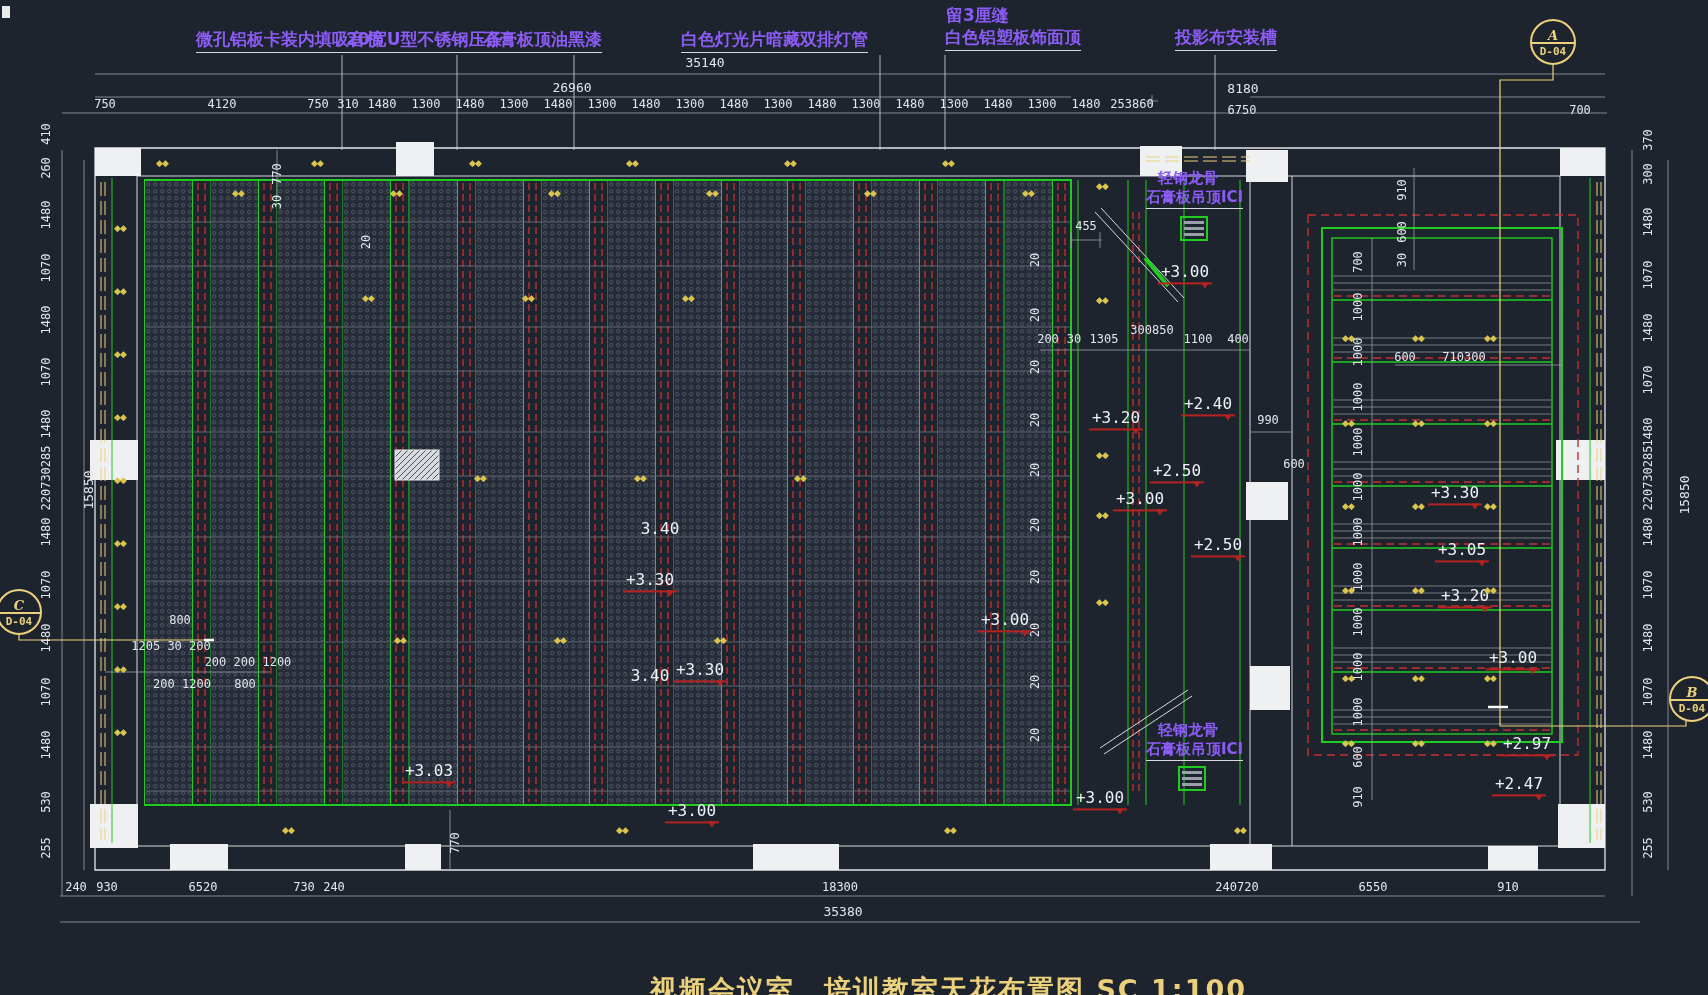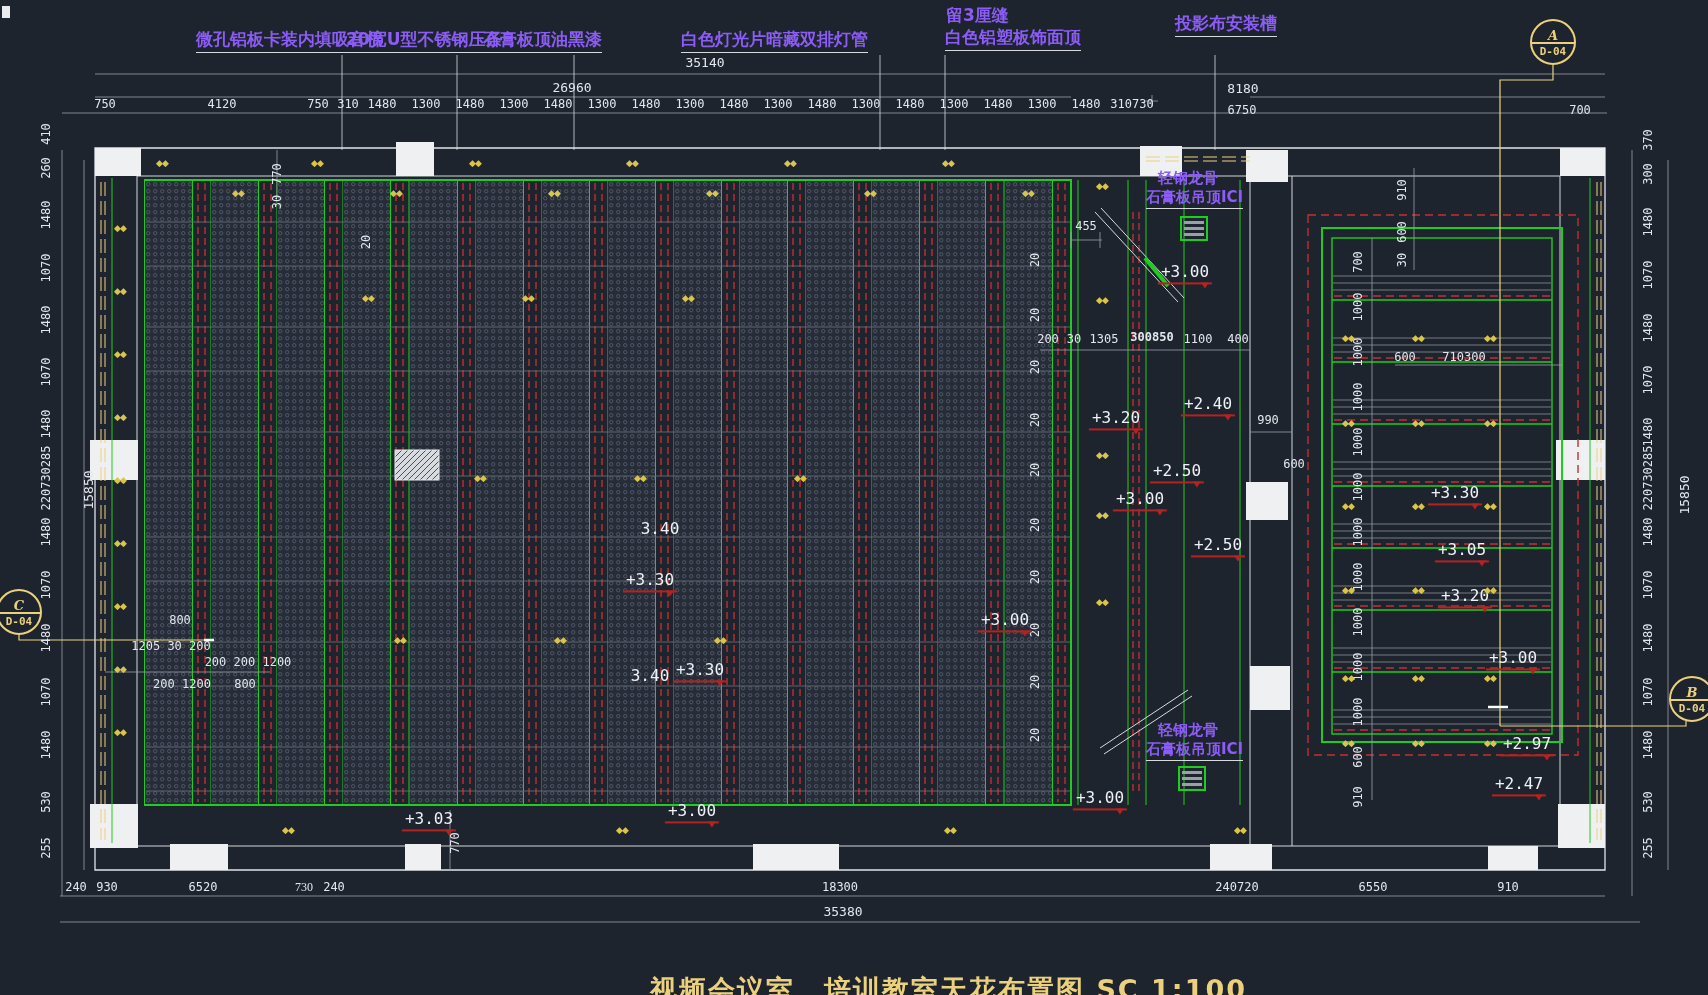--- a/index.html
+++ b/index.html
@@ -244,21 +244,21 @@
 
     <rect x="2" y="6" width="8" height="12" fill="#e8eaee"></rect>
   </svg>
 
   <div class="ylabel underline" style="left:196px;top:30px">微孔铝板卡装内填吸音棉</div>
   <div class="ylabel underline" style="left:346px;top:30px">20宽U型不锈钢压条</div>
   <div class="ylabel underline" style="left:483px;top:30px">石膏板顶油黑漆</div>
   <div class="ylabel underline" style="left:681px;top:30px">白色灯光片暗藏双排灯管</div>
   <div class="ylabel" style="left:946px;top:6px">留3厘缝</div>
   <div class="ylabel underline" style="left:945px;top:28px">白色铝塑板饰面顶</div>
-  <div class="ylabel underline" style="left:1175px;top:14px">投影布安装槽</div>
+  <div class="ylabel underline" style="left:1175px;top:28px">投影布安装槽</div>
 
   <div class="ylabel small" style="left:1158px;top:170px">轻钢龙骨</div>
   <div class="ylabel small underline" style="left:1146px;top:189px">石膏板吊顶ICI</div>
   <div class="swatch" style="left:1180px;top:216px">
       <div></div>
       <div></div>
       <div></div>
     </div>
   <div class="ylabel small" style="left:1158px;top:722px">轻钢龙骨</div>
   <div class="ylabel small underline" style="left:1146px;top:741px">石膏板吊顶ICI</div>
@@ -303,21 +303,21 @@
       <div class="dimtext" style="left: 690px; top: 104px;">1300</div>
       <div class="dimtext" style="left: 734px; top: 104px;">1480</div>
       <div class="dimtext" style="left: 778px; top: 104px;">1300</div>
       <div class="dimtext" style="left: 822px; top: 104px;">1480</div>
       <div class="dimtext" style="left: 866px; top: 104px;">1300</div>
       <div class="dimtext" style="left: 910px; top: 104px;">1480</div>
       <div class="dimtext" style="left: 954px; top: 104px;">1300</div>
       <div class="dimtext" style="left: 998px; top: 104px;">1480</div>
       <div class="dimtext" style="left: 1042px; top: 104px;">1300</div>
       <div class="dimtext" style="left: 1086px; top: 104px;">1480</div>
-      <div class="dimtext" style="left: 1132px; top: 104px;">310730</div>
+      <div class="dimtext" style="left: 1132px; top: 104px;">253860</div>
       <div class="dimtext" style="left: 1242px; top: 110px;">6750</div>
       <div class="dimtext" style="left: 1580px; top: 110px;">700</div>
     </div>
   <div>
       <div class="dimtext rot" style="left: 46px; top: 134px;">410</div>
       <div class="dimtext rot" style="left: 46px; top: 168px;">260</div>
       <div class="dimtext rot" style="left: 46px; top: 215px;">1480</div>
       <div class="dimtext rot" style="left: 46px; top: 268px;">1070</div>
       <div class="dimtext rot" style="left: 46px; top: 320px;">1480</div>
       <div class="dimtext rot" style="left: 46px; top: 372px;">1070</div>
@@ -345,32 +345,32 @@
       <div class="dimtext rot" style="left: 1648px; top: 638px;">1480</div>
       <div class="dimtext rot" style="left: 1648px; top: 692px;">1070</div>
       <div class="dimtext rot" style="left: 1648px; top: 745px;">1480</div>
       <div class="dimtext rot" style="left: 1648px; top: 802px;">530</div>
       <div class="dimtext rot" style="left: 1648px; top: 848px;">255</div>
     </div>
   <div>
       <div class="dimtext" style="left: 76px; top: 887px;">240</div>
       <div class="dimtext" style="left: 107px; top: 887px;">930</div>
       <div class="dimtext" style="left: 203px; top: 887px;">6520</div>
-      <div class="dimtext" style="left: 304px; top: 887px; font-family: Liberation Serif, serif;">730</div>
+      <div class="dimtext" style="left: 304px; top: 887px;">730</div>
       <div class="dimtext" style="left: 334px; top: 887px;">240</div>
       <div class="dimtext" style="left: 840px; top: 887px;">18300</div>
       <div class="dimtext" style="left: 1237px; top: 887px;">240720</div>
       <div class="dimtext" style="left: 1373px; top: 887px;">6550</div>
       <div class="dimtext" style="left: 1508px; top: 887px;">910</div>
     </div>
   <div>
       <div class="dimtext" style="left: 1048px; top: 339px;">200</div>
       <div class="dimtext" style="left: 1074px; top: 339px;">30</div>
       <div class="dimtext" style="left: 1104px; top: 339px;">1305</div>
-      <div class="dimtext" style="left: 1152px; top: 337px; font-weight: bold;">300850</div>
+      <div class="dimtext" style="left: 1152px; top: 330px;">300850</div>
       <div class="dimtext" style="left: 1198px; top: 339px;">1100</div>
       <div class="dimtext" style="left: 1238px; top: 339px;">400</div>
     </div>
   <div>
       <div class="dimtext rot" style="left: 1358px; top: 262px;">700</div>
       <div class="dimtext rot" style="left: 1358px; top: 307px;">1000</div>
       <div class="dimtext rot" style="left: 1358px; top: 352px;">1000</div>
       <div class="dimtext rot" style="left: 1358px; top: 397px;">1000</div>
       <div class="dimtext rot" style="left: 1358px; top: 442px;">1000</div>
       <div class="dimtext rot" style="left: 1358px; top: 487px;">1000</div>
@@ -417,21 +417,21 @@
   <div>
       <div class="elev" style="left: 1185px; top: 284px;">+3.00</div>
       <div class="elev" style="left: 1116px; top: 430px;">+3.20</div>
       <div class="elev" style="left: 1208px; top: 416px;">+2.40</div>
       <div class="elev" style="left: 1177px; top: 483px;">+2.50</div>
       <div class="elev" style="left: 1140px; top: 511px;">+3.00</div>
       <div class="elev" style="left: 1218px; top: 557px;">+2.50</div>
       <div class="elev" style="left: 650px; top: 592px;">+3.30</div>
       <div class="elev" style="left: 700px; top: 682px;">+3.30</div>
       <div class="elev" style="left: 1005px; top: 632px;">+3.00</div>
-      <div class="elev" style="left: 429px; top: 831px;">+3.03</div>
+      <div class="elev" style="left: 429px; top: 783px;">+3.03</div>
       <div class="elev" style="left: 692px; top: 823px;">+3.00</div>
       <div class="elev" style="left: 1100px; top: 810px;">+3.00</div>
       <div class="elev" style="left: 1455px; top: 505px;">+3.30</div>
       <div class="elev" style="left: 1462px; top: 562px;">+3.05</div>
       <div class="elev" style="left: 1465px; top: 608px;">+3.20</div>
       <div class="elev" style="left: 1513px; top: 670px;">+3.00</div>
       <div class="elev" style="left: 1527px; top: 756px;">+2.97</div>
       <div class="elev" style="left: 1519px; top: 796px;">+2.47</div>
     </div>
   <div>

